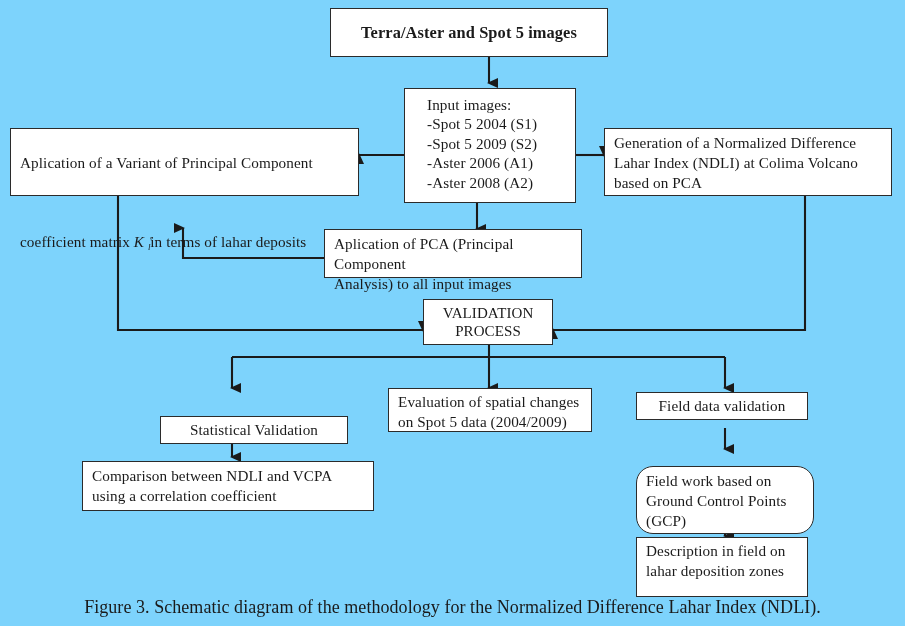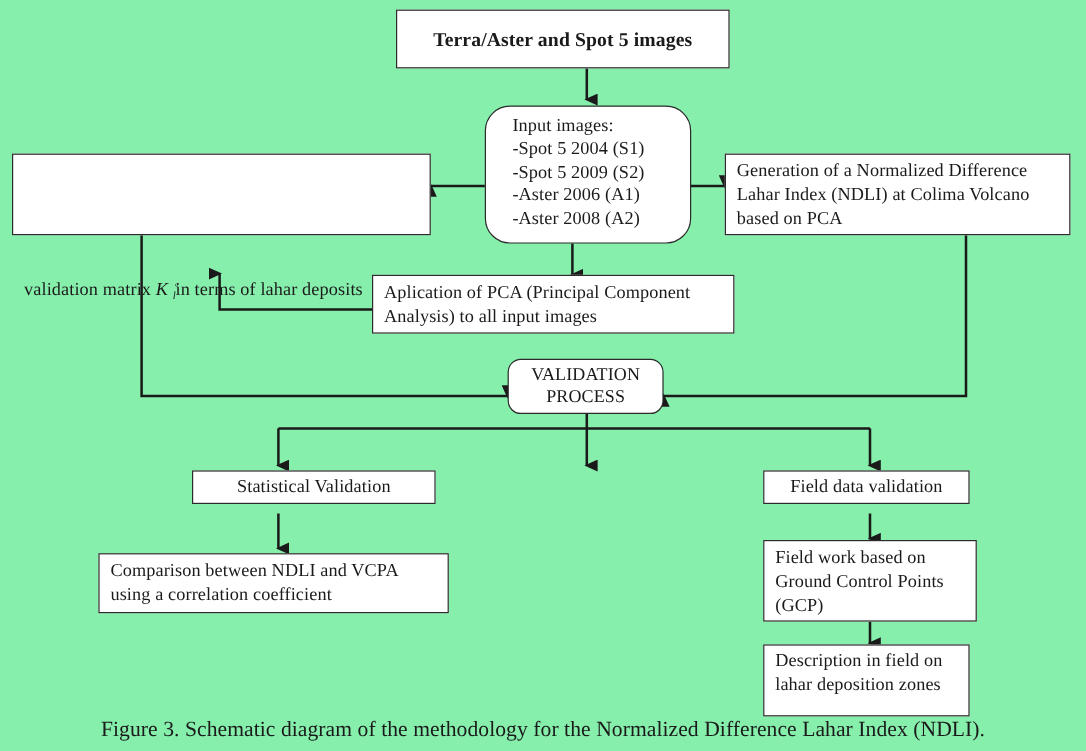--- a/index.html
+++ b/index.html
@@ -4,21 +4,21 @@
 <style>
   html, body {
     margin: 0;
     padding: 0;
     background: #ffffff;
   }
   #page {
     position: relative;
     width: 905px;
     height: 626px;
-    background: #86efac;
+    background: #7dd3fc;
     font-family: "Liberation Serif", "DejaVu Serif", serif;
     overflow: hidden;
   }
   #flow-svg {
     position: absolute;
     left: 0;
     top: 0;
     width: 905px;
     height: 626px;
   }
@@ -48,21 +48,20 @@
     display: flex;
     align-items: center;
     justify-content: center;
     padding: 0;
     line-height: 1.22;
   }
   .node-box.mono-list {
     line-height: 1.28;
     padding-left: 22px;
     padding-top: 6px;
-    border-radius: 21px;
   }
   .caption {
     position: absolute;
     left: 0;
     top: 597px;
     width: 905px;
     text-align: center;
     font-size: 18px;
     color: #1a1a1a;
     letter-spacing: 0.05px;
@@ -139,44 +138,46 @@
 
   <div class="node-box bold" style="left:330px; top:8px; width:278px; height:49px;">Terra/Aster and Spot 5 images</div>
 
   <div class="node-box mono-list" style="left:404px; top:88px; width:172px; height:115px;">Input images:
 -Spot 5  2004 (S1)
 -Spot 5  2009 (S2)
 -Aster   2006 (A1)
 -Aster   2008 (A2)</div>
 
   <div class="node-box" style="left:10px; top:128px; width:349px; height:68px; padding-top:4px;">
+    <span>Aplication of a Variant of Principal Component</span><br>
     <br>
-    <br>
-    <span>validation matrix </span><span class="kterm"><span>K</span><span class="ksub">l</span><span class="ksup">º</span></span><span>in terms of lahar deposits</span>
+    <span>coefficient matrix </span><span class="kterm"><span>K</span><span class="ksub">l</span><span class="ksup">º</span></span><span>in terms of lahar deposits</span>
   </div>
 
   <div class="node-box" style="left:604px; top:128px; width:288px; height:68px; padding-top:4px;">Generation of a Normalized Difference
 Lahar Index (NDLI) at Colima Volcano
 based on PCA</div>
 
-  <div class="node-box" style="left:310px; top:229px; width:302px; height:49px; padding-top:4px;">Aplication of PCA (Principal Component
+  <div class="node-box" style="left:324px; top:229px; width:258px; height:49px; padding-top:4px;">Aplication of PCA (Principal Component
 Analysis) to all input images</div>
 
-  <div class="node-box center" style="left:423px; top:299px; width:130px; height:46px; font-size:15px;border-radius:11px;">VALIDATION
+  <div class="node-box center" style="left:423px; top:299px; width:130px; height:46px; font-size:15px;">VALIDATION
 PROCESS</div>
 
-  <div class="node-box center" style="left:160px; top:392px; width:203px; height:28px;">Statistical Validation</div>
+  <div class="node-box center" style="left:160px; top:416px; width:188px; height:28px;">Statistical Validation</div>
 
+  <div class="node-box" style="left:388px; top:388px; width:204px; height:44px; padding-top:3px;">Evaluation of spatial changes
+on Spot 5 data (2004/2009)</div>
 
   <div class="node-box center" style="left:636px; top:392px; width:172px; height:28px;">Field data validation</div>
 
   <div class="node-box" style="left:82px; top:461px; width:292px; height:50px; padding-top:4px;">Comparison  between NDLI and VCPA
 using a correlation coefficient</div>
 
-  <div class="node-box" style="left:636px; top:450px; width:178px; height:68px; padding-top:4px;">Field work based on
+  <div class="node-box" style="left:636px; top:466px; width:178px; height:68px; padding-top:4px;border-radius:17px;">Field work based on
 Ground Control Points
 (GCP)</div>
 
   <div class="node-box" style="left:636px; top:537px; width:172px; height:60px; padding-top:3px;">Description in field on
 lahar deposition zones</div>
 
   <div class="caption">Figure 3. Schematic diagram of the methodology for the Normalized Difference Lahar Index (NDLI).</div>
 
 </div>
 

